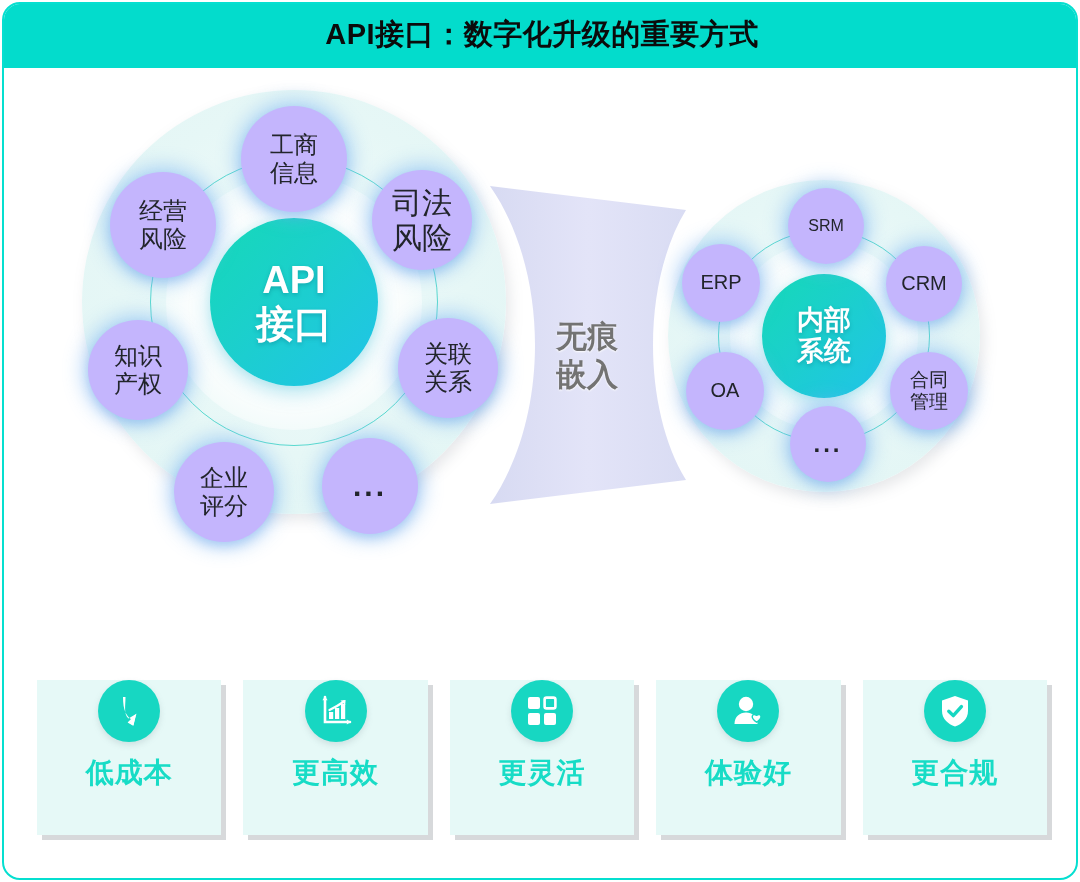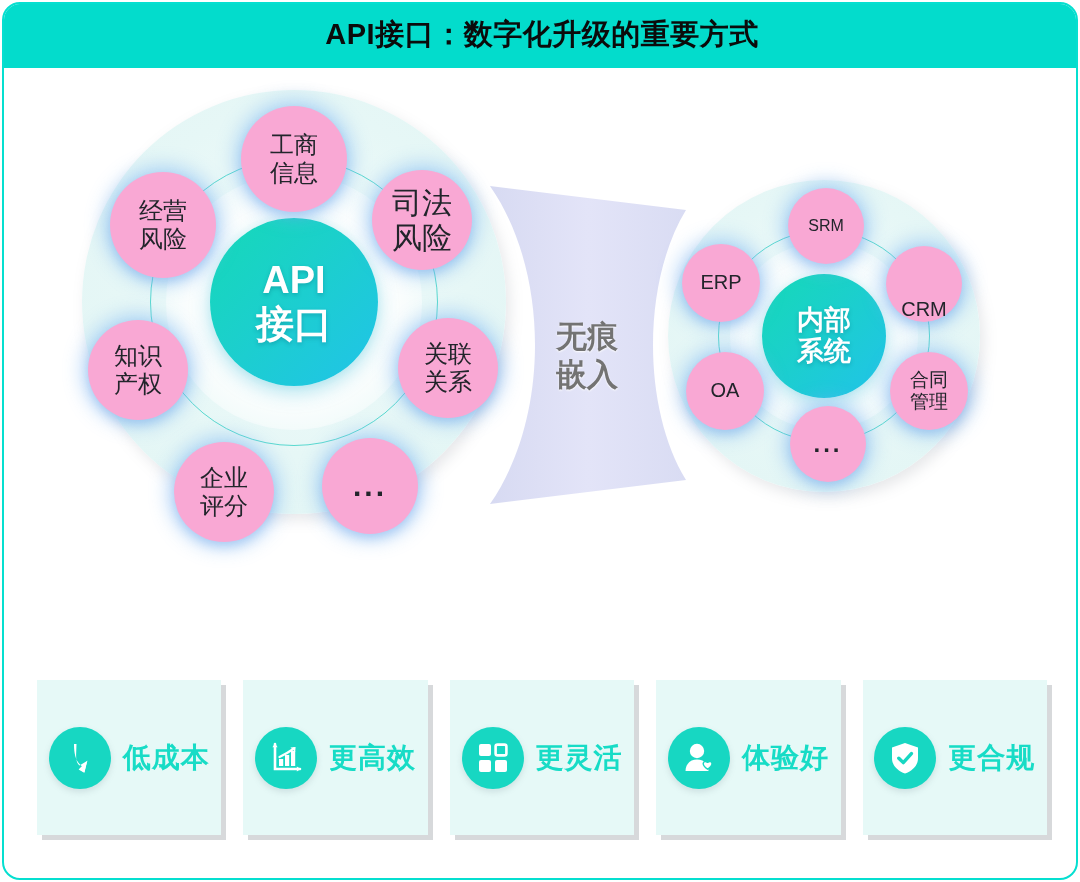--- a/index.html
+++ b/index.html
@@ -113,21 +113,21 @@
     position: absolute;
     border-radius: 50%;
     border: 1.2px solid #3FD2C8;
     opacity: 0.85;
   }
 
   
   .bubble {
     position: absolute;
     border-radius: 50%;
-    background: #f9a8d4;
+    background: #c4b5fd;
     display: flex;
     align-items: center;
     justify-content: center;
     text-align: center;
     box-shadow: 0 0 18px 7px rgba(120,180,245,0.45),
                 0 4px 10px rgba(80,140,220,0.30);
     z-index: 3;
   }
   .bubble-label {
     color: #22252b;
@@ -149,23 +149,23 @@
     left: 33px; top: 676px;
     width: 1010px; height: 160px;
     display: flex;
     gap: 22px;
   }
   .card {
     width: 185px; height: 155px;
     background: #E6F9F7;
     box-shadow: 5px 5px 0 rgba(150,155,160,0.38);
     display: flex;
-    flex-direction: row;
-    align-items: center;
-    justify-content: center;
+    flex-direction: column;
+    align-items: center;
+    justify-content: flex-start;
     gap: 12px;
   }
   .card-icon {
     width: 62px; height: 62px;
     border-radius: 50%;
     background: #17D7C2;
     display: flex;
     align-items: center;
     justify-content: center;
     box-shadow: 0 3px 6px rgba(120,140,150,0.22);
@@ -267,21 +267,21 @@
 
       <div class="core" style="left:94px; top:94px; width:124px; height:124px;">
         <div class="core-label" style="font-size:27px;">内部
 系统</div>
       </div>
 
       <div class="bubble" style="left:120px; top:8px; width:76px; height:76px;">
         <div class="bubble-label" style="font-size:16px;">SRM</div>
       </div>
 
-      <div class="bubble" style="left:218px; top:66px; width:76px; height:76px;align-items:flex-end;">
+      <div class="bubble" style="left:218px; top:66px; width:76px; height:76px;">
         <div class="bubble-label" style="font-size:20px;">CRM</div>
       </div>
 
       <div class="bubble" style="left:222px; top:172px; width:78px; height:78px;">
         <div class="bubble-label" style="font-size:19px;">合同
 管理</div>
       </div>
 
       <div class="bubble" style="left:122px; top:226px; width:76px; height:76px;">
         <div class="bubble-dots" style="font-size:24px;">...</div>

